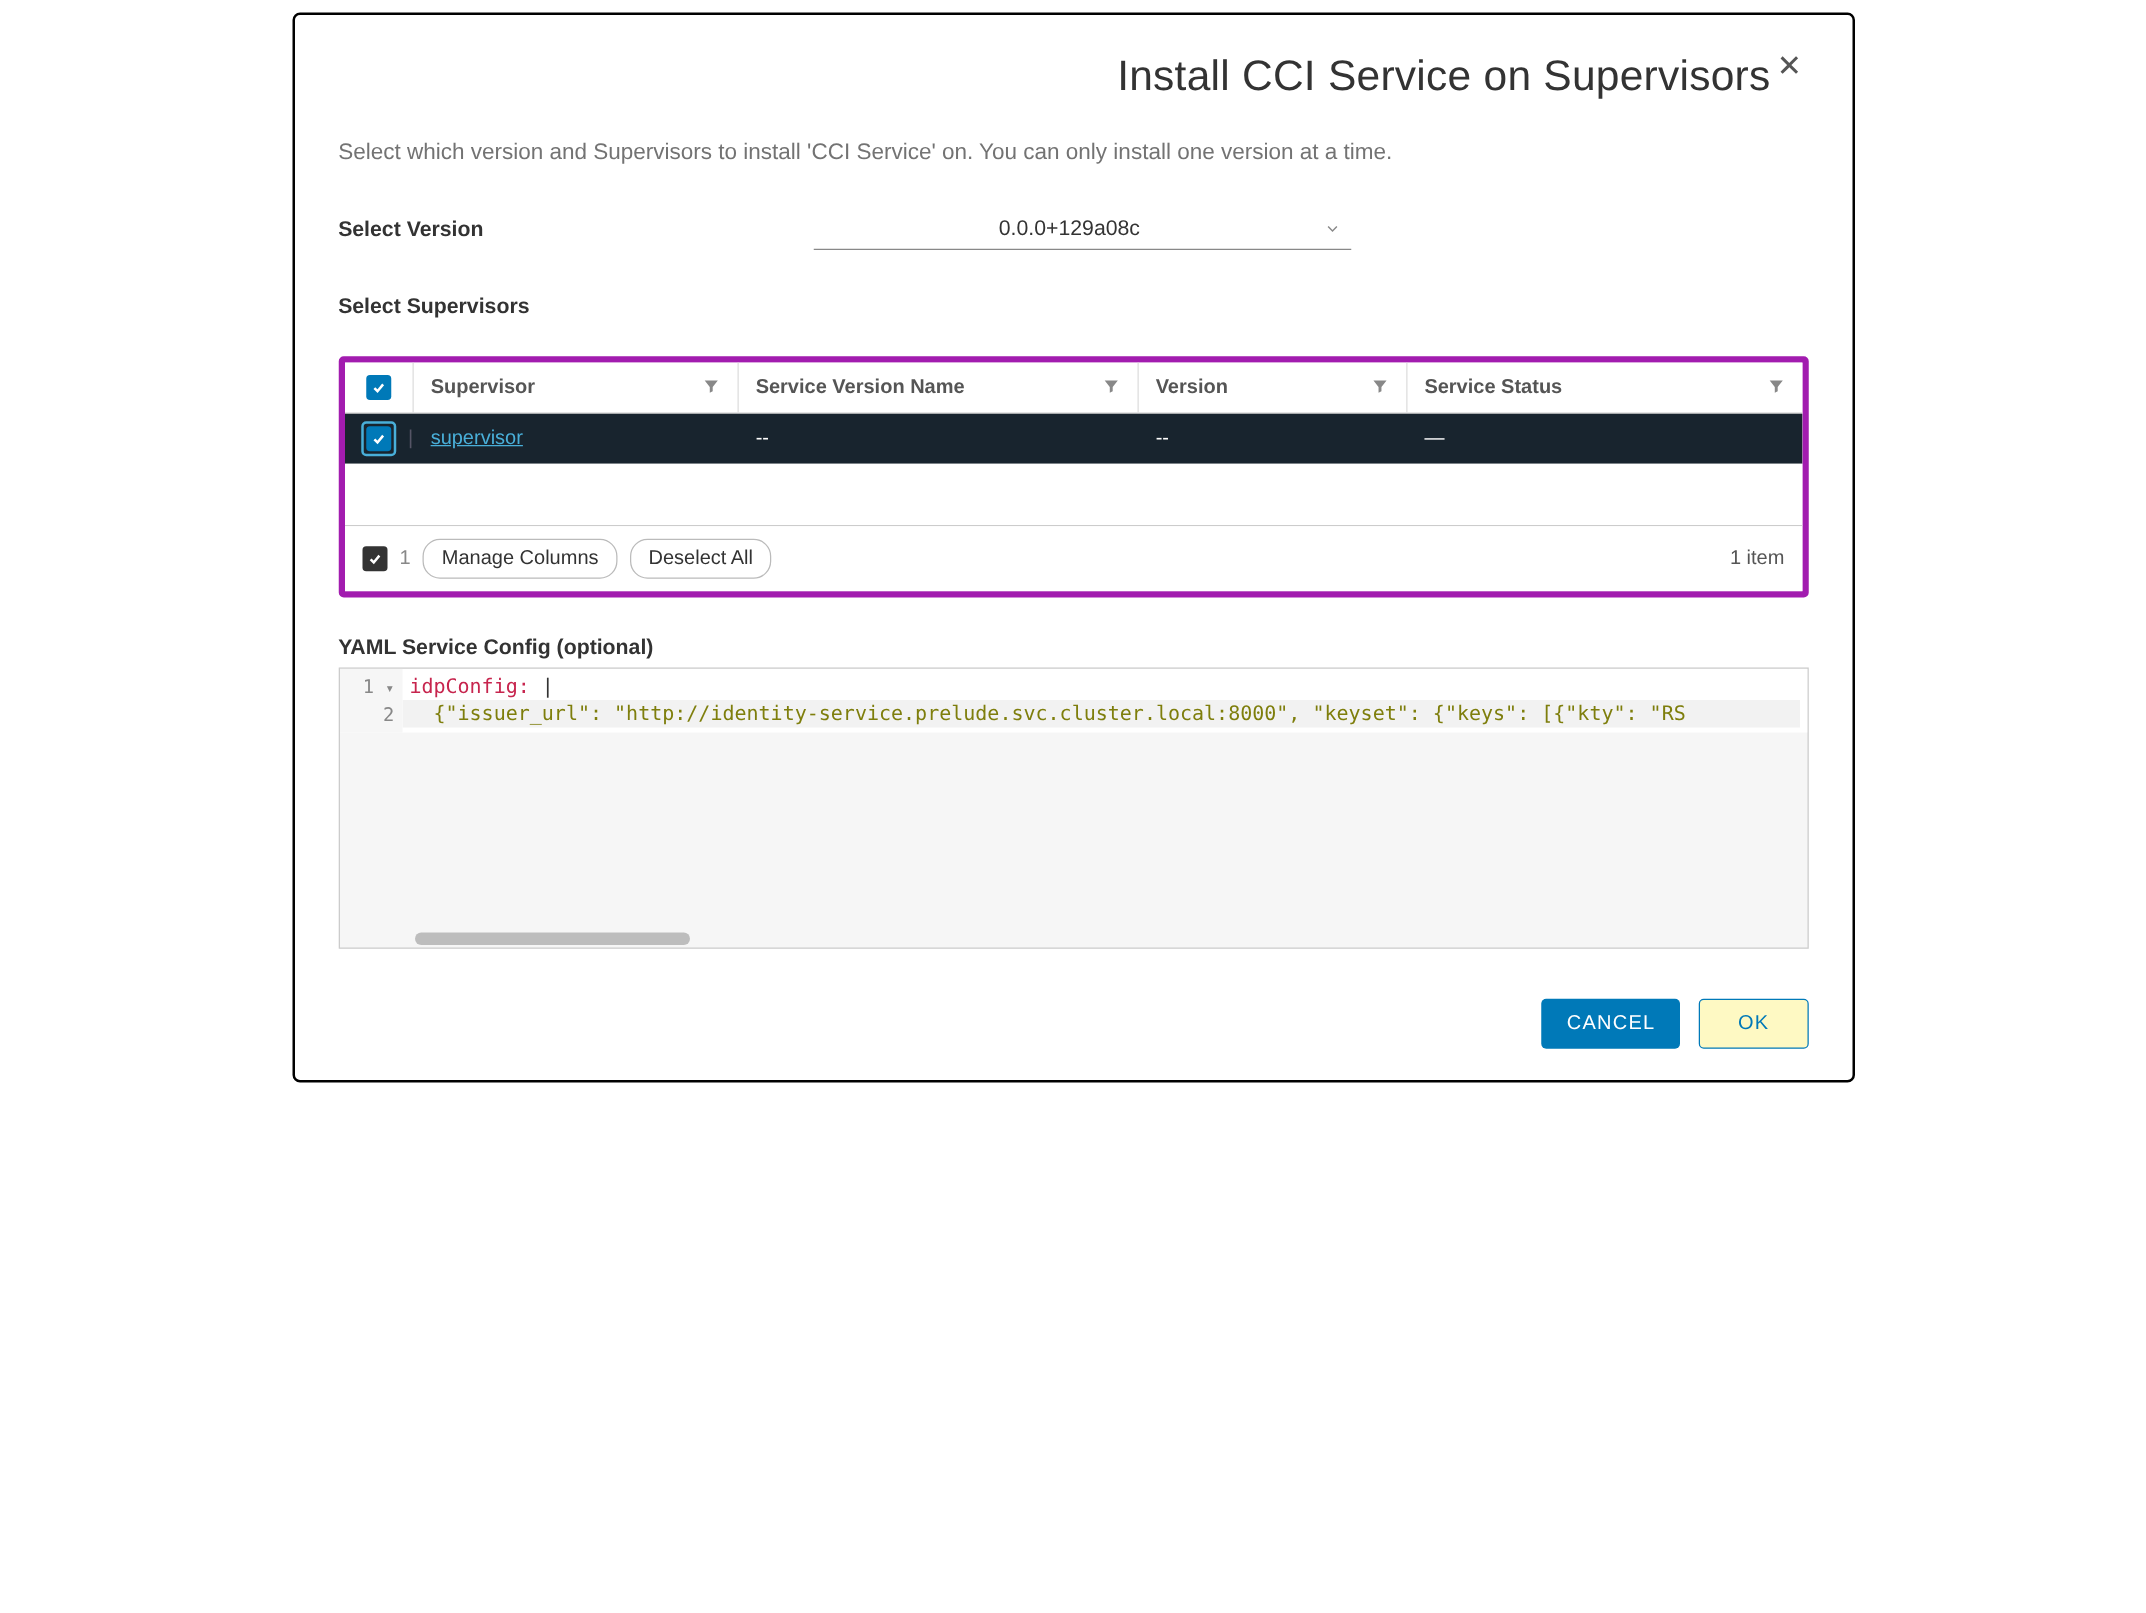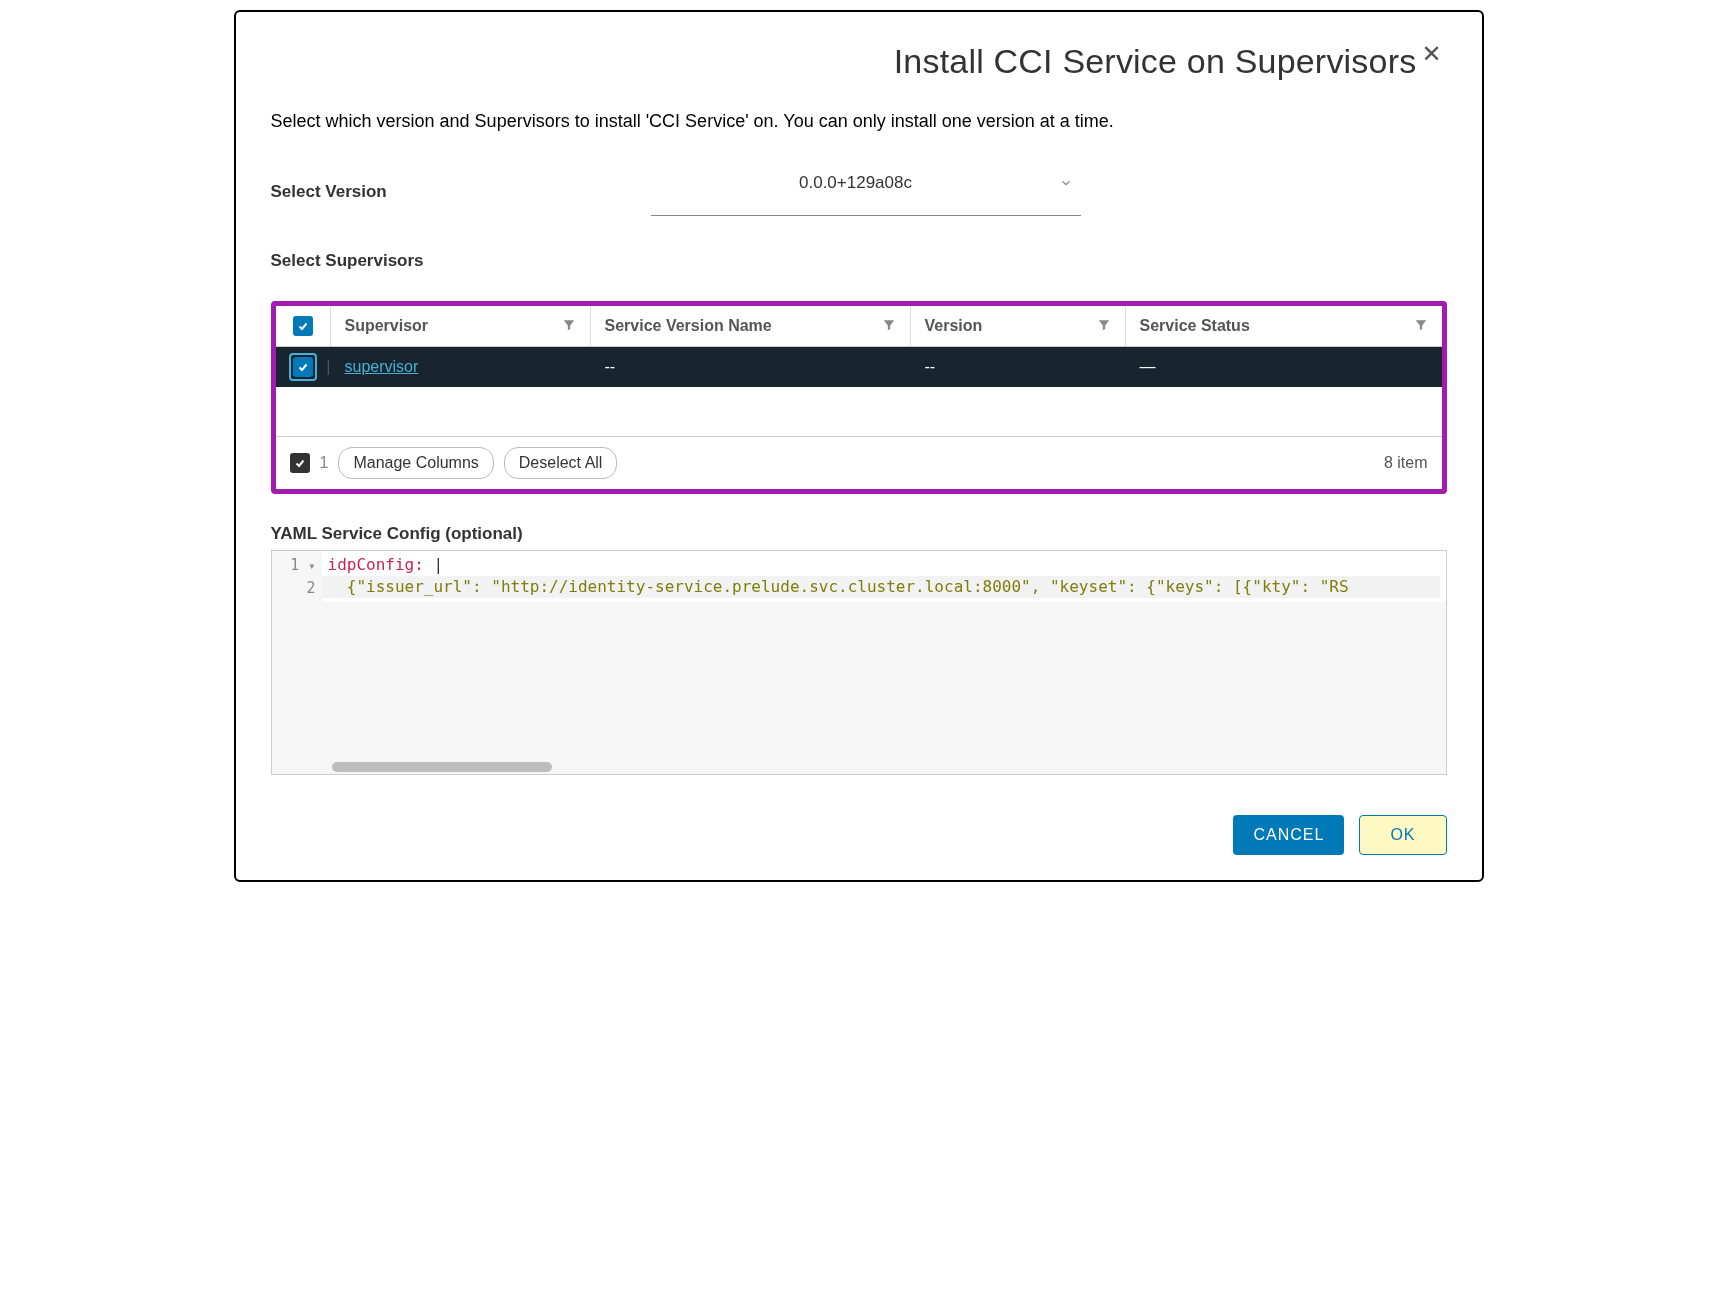--- a/index.html
+++ b/index.html
@@ -31,42 +31,42 @@
   }
   .close-btn {
     font-size: 24px;
     cursor: pointer;
     color: #555;
     padding: 0 5px;
     line-height: 1;
   }
   .description {
     font-size: 18px;
-    color: #000000;
+    color: #737373;
     margin-bottom: 35px;
   }
   .form-row {
     display: flex;
     align-items: center;
     margin-bottom: 35px;
   }
   .form-label {
     font-weight: 600;
     font-size: 17px;
     width: 380px;
   }
   .select-wrapper {
     position: relative;
     width: 430px;
   }
   .select-input {
     width: 100%;
     border: none;
     border-bottom: 1px solid #888;
-    padding: 6px 30px 22px 10px;
+    padding: 6px 30px 6px 10px;
     font-size: 17px;
     text-align: center;
     background: transparent;
     color: #333;
   }
   .select-chevron {
     position: absolute;
     right: 8px;
     top: 8px;
     color: #888;
@@ -340,21 +340,21 @@
       <div class="footer-left">
         <span class="checkbox dark">
           <svg width="12" height="12" viewBox="0 0 24 24" fill="none" stroke-width="4">
               <polyline points="5 13 10 18 19 7"></polyline>
             </svg>
         </span>
         <span class="count-label">1</span>
         <button class="btn">Manage Columns</button>
         <button class="btn">Deselect All</button>
       </div>
-      <span class="item-count">8 item</span>
+      <span class="item-count">1 item</span>
     </div>
   </div>
 
   <label class="yaml-label">YAML Service Config (optional)</label>
   <div class="code-editor">
     <div class="code-lines">
       <div class="gutter">
         <div><span>1</span> <span class="fold">▾</span></div>
         <div>2</div>
       </div>

